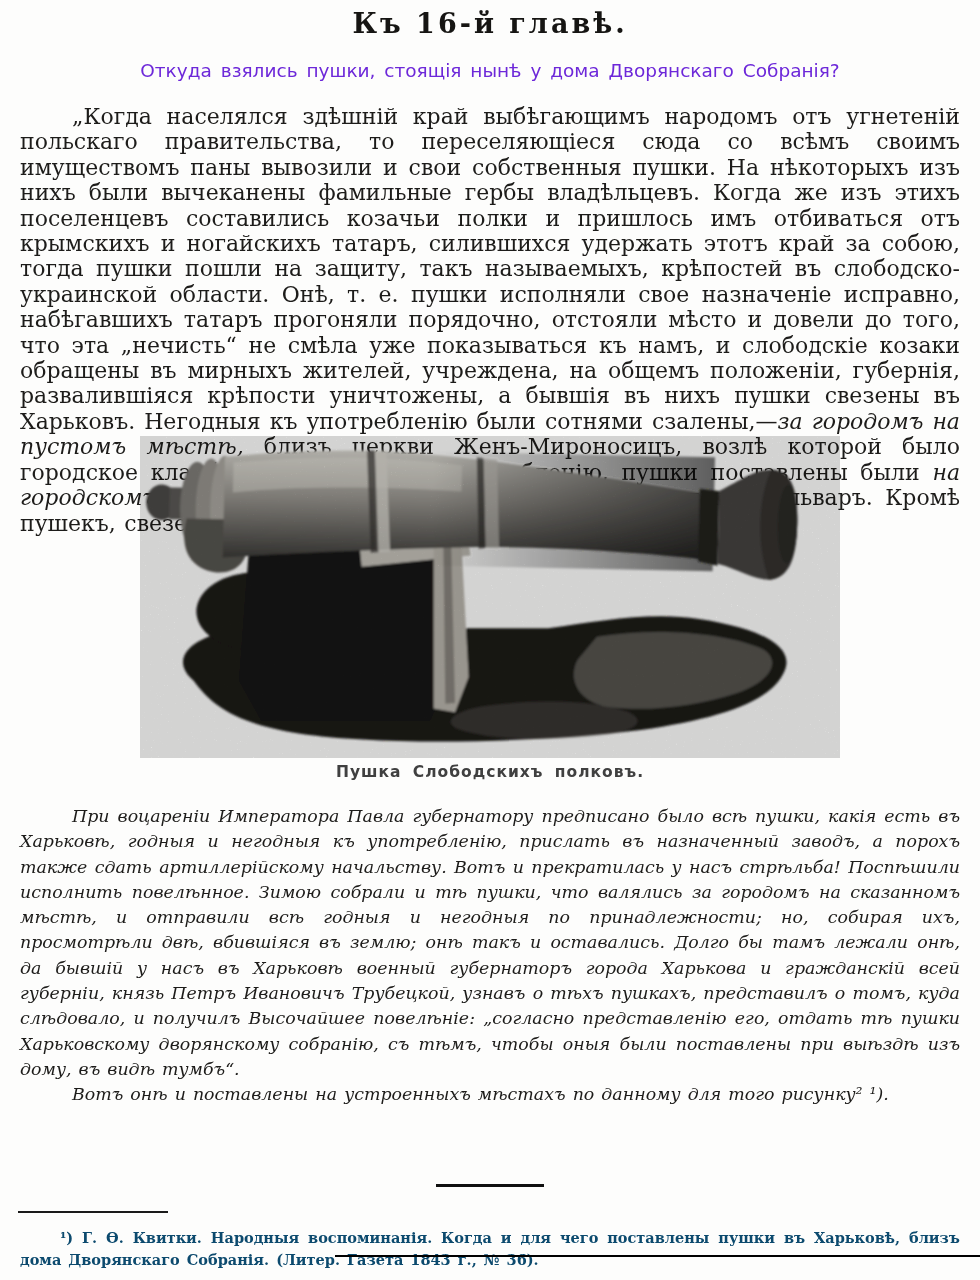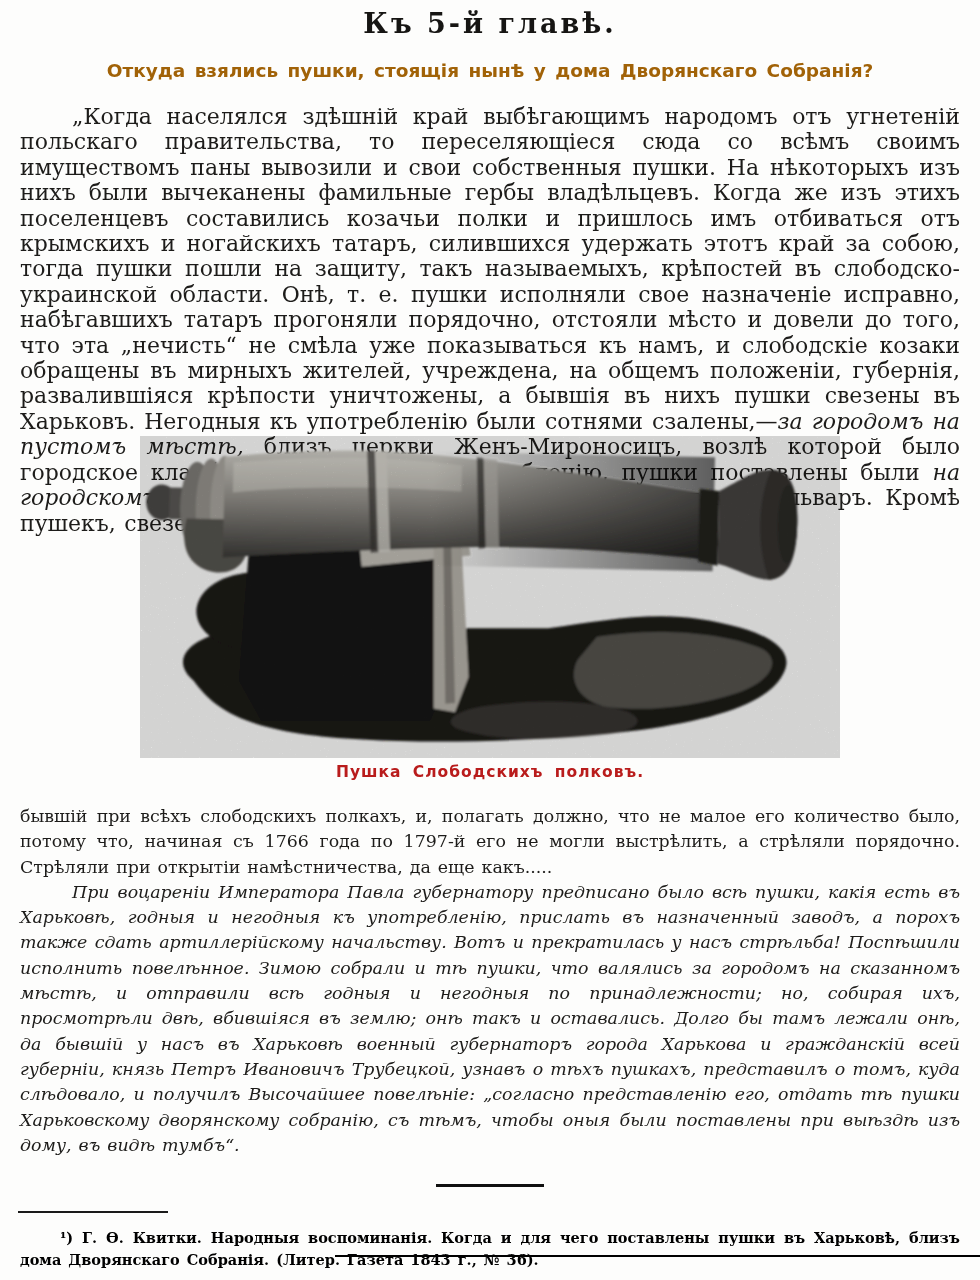--- a/index.html
+++ b/index.html
@@ -20,23 +20,23 @@
     font-weight: bold;
     letter-spacing: 3px;
     color: #161513;
   }
   .question-heading {
     position: absolute;
     top: 60px; left: 0; width: 100%;
     text-align: center;
     font-family: "DejaVu Sans", sans-serif;
     font-size: 18.5px;
-    font-weight: bold;
+    font-weight: normal;
     word-spacing: 3px;
-    color: #a16207;
+    color: #6d28d9;
   }
   .body-para {
     position: absolute;
     left: 20px;
     width: 940px;
     margin: 0;
     text-align: justify;
     font-size: 22px;
     line-height: 25.4px;
     word-spacing: 1.5px;
@@ -61,21 +61,21 @@
   }
   .figure-caption {
     position: absolute;
     top: 763px; left: 0; width: 100%;
     text-align: center;
     font-family: "DejaVu Sans", sans-serif;
     font-size: 15.5px;
     font-weight: bold;
     letter-spacing: 1px;
     word-spacing: 5px;
-    color: #b91c1c;
+    color: #404040;
   }
   .section-divider {
     position: absolute;
     top: 1184px; left: 436px;
     width: 108px; height: 3px;
     background: #101010;
   }
   .footnote-rule {
     position: absolute;
     top: 1211px; left: 18px;
@@ -85,35 +85,35 @@
   .footnote {
     position: absolute;
     top: 1227px; left: 20px; width: 940px;
     margin: 0;
     text-align: justify;
     text-indent: 40px;
     font-size: 14.5px;
     font-weight: bold;
     line-height: 21.5px;
     word-spacing: 2px;
-    color: #000000;
+    color: #0c4a6e;
   }
   .scan-artifact-line {
     position: absolute;
     top: 1255px; left: 335px;
     width: 645px; height: 2px;
     background: #000;
   }
 </style>
 </head>
 <body>
 
 <div class="page">
 
-  <div class="chapter-heading">Къ 5-й главѣ.</div>
+  <div class="chapter-heading">Къ 16-й главѣ.</div>
 
   <div class="question-heading">Откуда взялись пушки, стоящія нынѣ у дома Дворянскаго Собранія?</div>
 
   <p class="body-para" id="para1"><span>„Когда населялся здѣшній край выбѣгающимъ народомъ отъ угнетеній польскаго правительства, то переселяющіеся сюда со всѣмъ своимъ имуществомъ паны вывозили и свои собственныя пушки. На нѣкоторыхъ изъ нихъ были вычеканены фамильные гербы владѣльцевъ. Когда же изъ этихъ поселенцевъ составились козачьи полки и пришлось имъ отбиваться отъ крымскихъ и ногайскихъ татаръ, силившихся удержать этотъ край за собою, тогда пушки пошли на защиту, такъ называемыхъ, крѣпостей въ слободско-украинской области. Онѣ, т. е. пушки исполняли свое назначеніе исправно, набѣгавшихъ татаръ прогоняли порядочно, отстояли мѣсто и довели до того, что эта „нечисть“ не смѣла уже показываться къ намъ, и слободскіе козаки обращены въ мирныхъ жителей, учреждена, на общемъ положеніи, губернія, развалившіяся крѣпости уничтожены, а бывшія въ нихъ пушки свезены въ Харьковъ. Негодныя къ употребленію были сотнями сзалены,—</span><em class="old-italic">за городомъ на пустомъ мѣстѣ,</em><span> близъ церкви Женъ-Мироносицъ, возлѣ которой было городское кладбище... Годныя къ употребленію, пушки поставлены были </span><em class="old-italic">на городскомъ валу,</em><span> гдѣ нынѣ (въ 1843 году) университетскій бульваръ. Кромѣ пушекъ, свезенъ былъ въ Харьковъ порохъ,</span></p>
 
   <figure class="cannon-figure">
     <svg width="700" height="322" viewBox="0 0 720 345" preserveAspectRatio="none" xmlns="http://www.w3.org/2000/svg">
       <defs>
         <linearGradient id="gBarrel" x1="0" y1="0" x2="0" y2="1">
           <stop offset="0" stop-color="#d3d1ca"></stop>
@@ -165,22 +165,22 @@
           <ellipse cx="666" cy="88" rx="10" ry="42" fill="#2a2926"></ellipse>
         </g>
       </g>
       <rect width="720" height="345" filter="url(#grain)" opacity="0.16"></rect>
     </svg>
   </figure>
 
   <div class="figure-caption">Пушка Слободскихъ полковъ.</div>
 
   <div class="bottom-flow">
-    <p class="cont">бывшій при всѣхъ слободскихъ полкахъ, и, полагать должно, что не малое его количество было, потому что, начиная съ 1766 года по 1797-й его не могли выстрѣлить, а стрѣляли порядочно. Стрѣляли при открытіи намѣстничества, да еще какъ.....</p>
     <p class="ind">При воцареніи Императора Павла губернатору предписано было всѣ пушки, какія есть въ Харьковѣ, годныя и негодныя къ употребленію, прислать въ назначенный заводъ, а порохъ также сдать артиллерійскому начальству. Вотъ и прекратилась у насъ стрѣльба! Поспѣшили исполнить повелѣнное. Зимою собрали и тѣ пушки, что валялись за городомъ на сказанномъ мѣстѣ, и отправили всѣ годныя и негодныя по принадлежности; но, собирая ихъ, просмотрѣли двѣ, вбившіяся въ землю; онѣ такъ и оставались. Долго бы тамъ лежали онѣ, да бывшій у насъ въ Харьковѣ военный губернаторъ города Харькова и гражданскій всей губерніи, князь Петръ Ивановичъ Трубецкой, узнавъ о тѣхъ пушкахъ, представилъ о томъ, куда слѣдовало, и получилъ Высочайшее повелѣніе: „согласно представленію его, отдать тѣ пушки Харьковскому дворянскому собранію, съ тѣмъ, чтобы оныя были поставлены при выѣздѣ изъ дому, въ видѣ тумбъ“.</p>
+    <p class="ind">Вотъ онѣ и поставлены на устроенныхъ мѣстахъ по данному для того рисунку² ¹).</p>
   </div>
 
   <div class="section-divider"></div>
 
   <div class="footnote-rule"></div>
 
   <p class="footnote">¹) Г. Ѳ. Квитки. Народныя воспоминанія. Когда и для чего поставлены пушки въ Харьковѣ, близъ дома Дворянскаго Собранія. (Литер. Газета 1843 г., № 36).</p>
 
   <div class="scan-artifact-line"></div>
 

